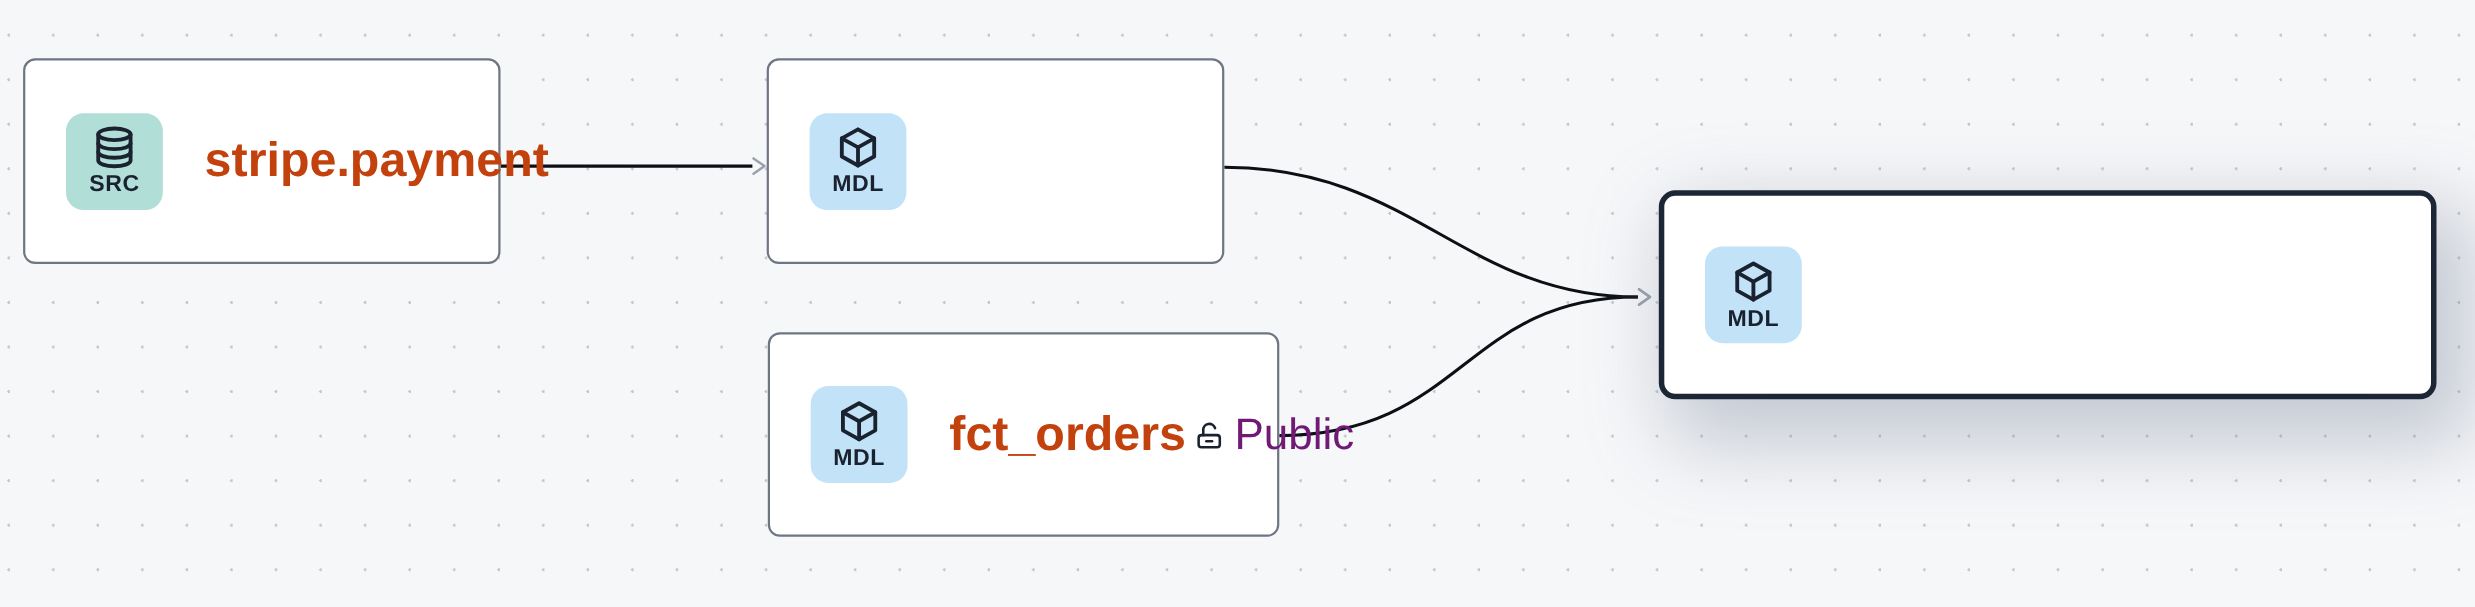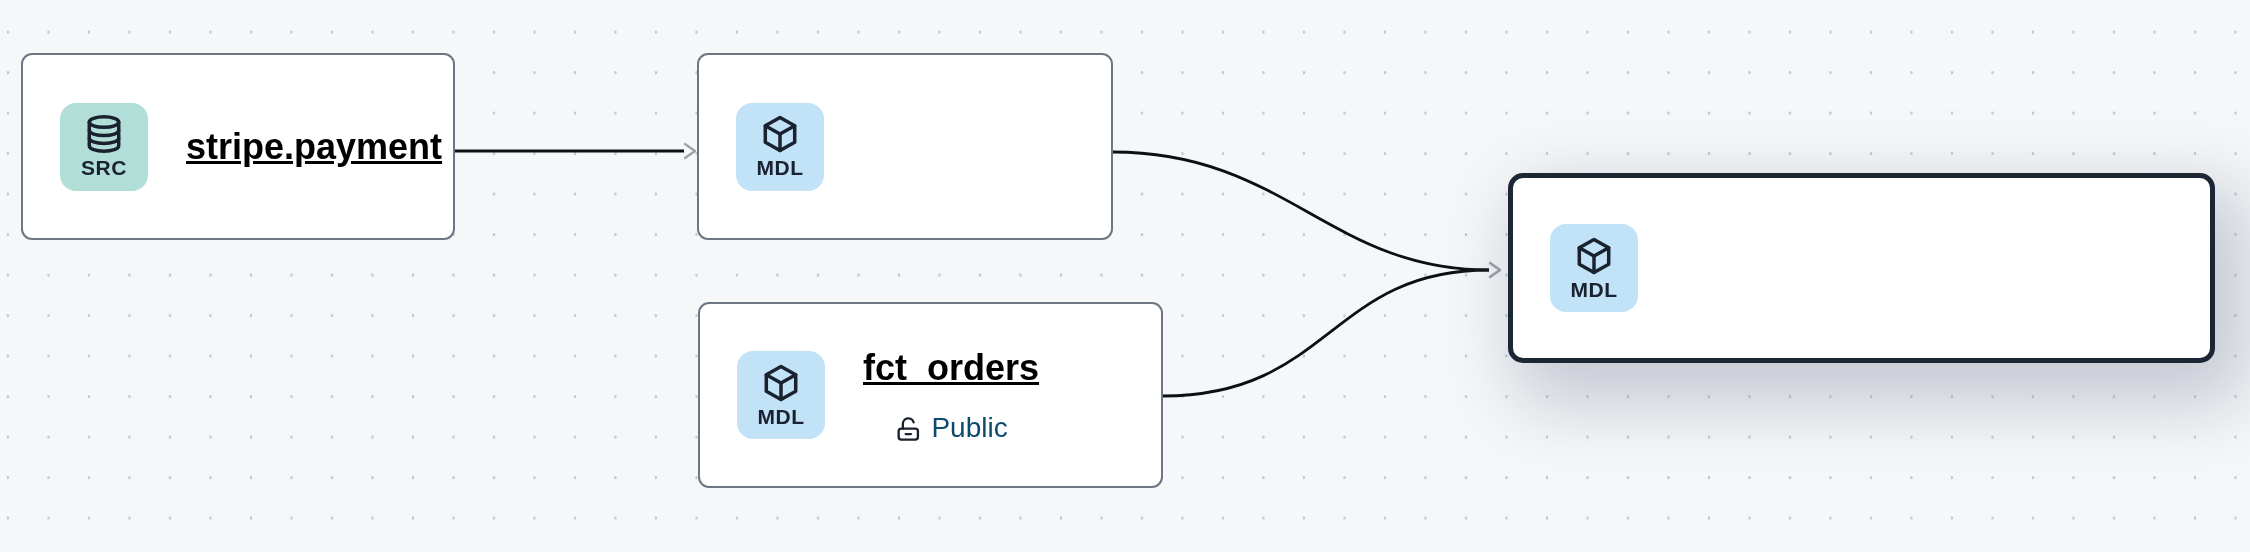--- a/index.html
+++ b/index.html
@@ -55,43 +55,41 @@
   }
   .badge svg { display: block; }
   .badge-text {
     font-size: 21px;
     font-weight: 600;
     letter-spacing: 0.5px;
     color: #1a2230;
     line-height: 1.1;
   }
   .label {
-    font-size: 36px;
+    font-size: 44px;
     font-weight: 600;
-    color: #000000;
+    color: #c2410c;
     white-space: nowrap;
     line-height: 1.2;
-    text-decoration: underline;
   }
   .label-col {
     display: flex;
-    flex-direction: column;
-    gap: 23px;
+    gap: 7px;
     align-items: center;
   }
   .subrow {
     display: flex;
     align-items: center;
     gap: 9px;
     color: #1a2230;
   }
   .sublabel {
-    font-size: 28px;
+    font-size: 40px;
     font-weight: 400;
-    color: #0c4a6e;
+    color: #701a75;
     line-height: 1.15;
   }
 </style>
 </head>
 <body>
 
 <div class="canvas">
 
   <svg class="edges" viewBox="0 0 2250 552" xmlns="http://www.w3.org/2000/svg">
     <defs>

